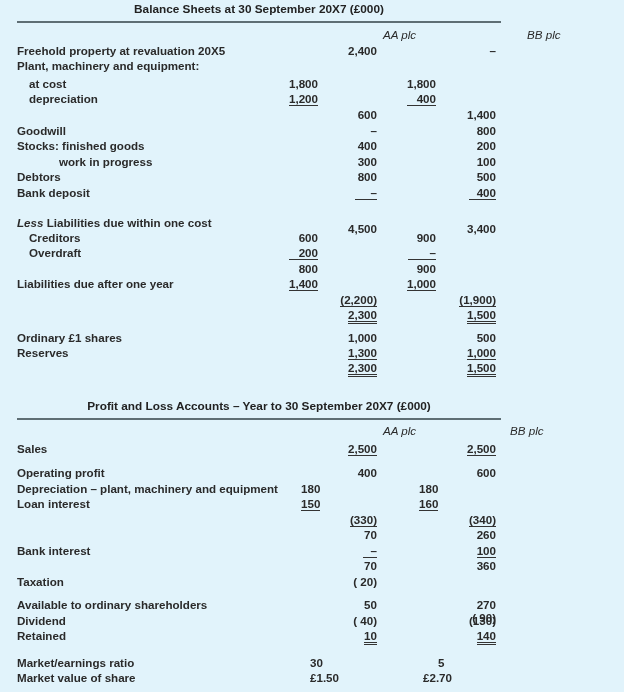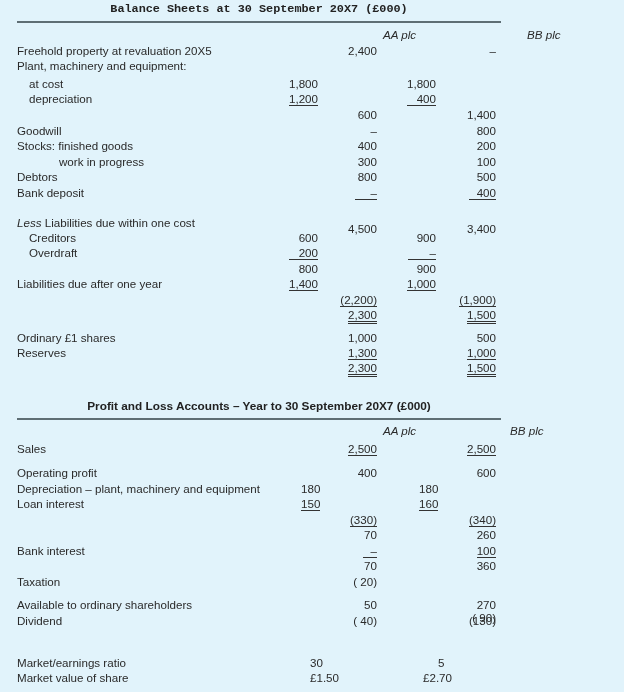--- a/index.html
+++ b/index.html
@@ -11,41 +11,41 @@
     position: relative;
   }
   .doc { position: absolute; left: 0; top: 0; width: 624px; height: 692px; }
   .title {
     position: absolute; left: 17px; width: 484px; text-align: center;
     font-weight: bold; font-size: 11.8px; color: #222;
   }
   .rule {
     position: absolute; left: 17px; width: 484px; height: 2px; background: #5e6e74;
   }
-  .row { position: absolute; left: 0; width: 624px; height: 15px; line-height: 15px; }
+  .row { position: absolute; left: 0; width: 624px; height: 15px; line-height: 15px; font-weight: bold; }
   .lbl { position: absolute; left: 17px; white-space: nowrap; }
   .lbl.i1 { left: 29px; }
   .lbl.i2 { left: 59px; }
   .num { position: absolute; white-space: nowrap; text-align: right; width: 70px; }
   .c1 { left: 248px; }   
   .c2 { left: 307px; }   
   .c3 { left: 366px; }   
   .c4 { left: 426px; }   
   .hdr { font-style: italic; position: absolute; white-space: nowrap; }
   .u  { border-bottom: 1px solid #333; padding-bottom: 0; }
   .uu { border-bottom: 3px double #333; }
   .uspan { display: inline-block; line-height: 13px; }
   em.less { font-style: italic; margin-top: 11px; }
 </style>
 </head>
 <body>
 
 <div class="doc">
 
-  <div class="title" style="top:2px;font-family:Liberation Mono, monospace;">Balance Sheets at 30 September 20X7 (£000)</div>
+  <div class="title" style="top:2px;">Balance Sheets at 30 September 20X7 (£000)</div>
   <div class="rule" style="top:21px;"></div>
 
   <div class="hdr" style="left:383px; top:28px;">AA plc</div>
   <div class="hdr" style="left:527px; top:28px;">BB plc</div>
 
   <div class="row" style="top:43px;">
     <span class="lbl">Freehold property at revaluation 20X5</span>
     <span class="num c2">2,400</span>
     <span class="num c4" style="left:551px;">–</span>
   </div>
@@ -190,20 +190,25 @@
   </div>
   <div class="row" style="top:597px;">
     <span class="lbl">Available to ordinary shareholders</span>
     <span class="num c2" style="left:379px;">50</span>
     <span class="num c4" style="left:526px;">270</span>
   </div>
   <div class="row" style="top:613px;">
     <span class="lbl">Dividend</span>
     <span class="num c2" style="left:379px;">( 40)</span>
     <span class="num c4" style="left:526px;">(130)</span>
+  </div>
+  <div class="row" style="top:628px;">
+    <span class="lbl">Retained</span>
+    <span class="num c2" style="left:379px;"><span class="uspan uu">10</span></span>
+    <span class="num c4" style="left:526px;"><span class="uspan uu">140</span></span>
   </div>
   <div class="row" style="top:655px;">
     <span class="lbl">Market/earnings ratio</span>
     <span class="lbl" style="left:310px;text-align:center;">30</span>
     <span class="lbl" style="left:438px;">5</span>
   </div>
   <div class="row" style="top:670px;">
     <span class="lbl">Market value of share</span>
     <span class="lbl" style="left:310px;">£1.50</span>
     <span class="lbl" style="left:423px;">£2.70</span>

